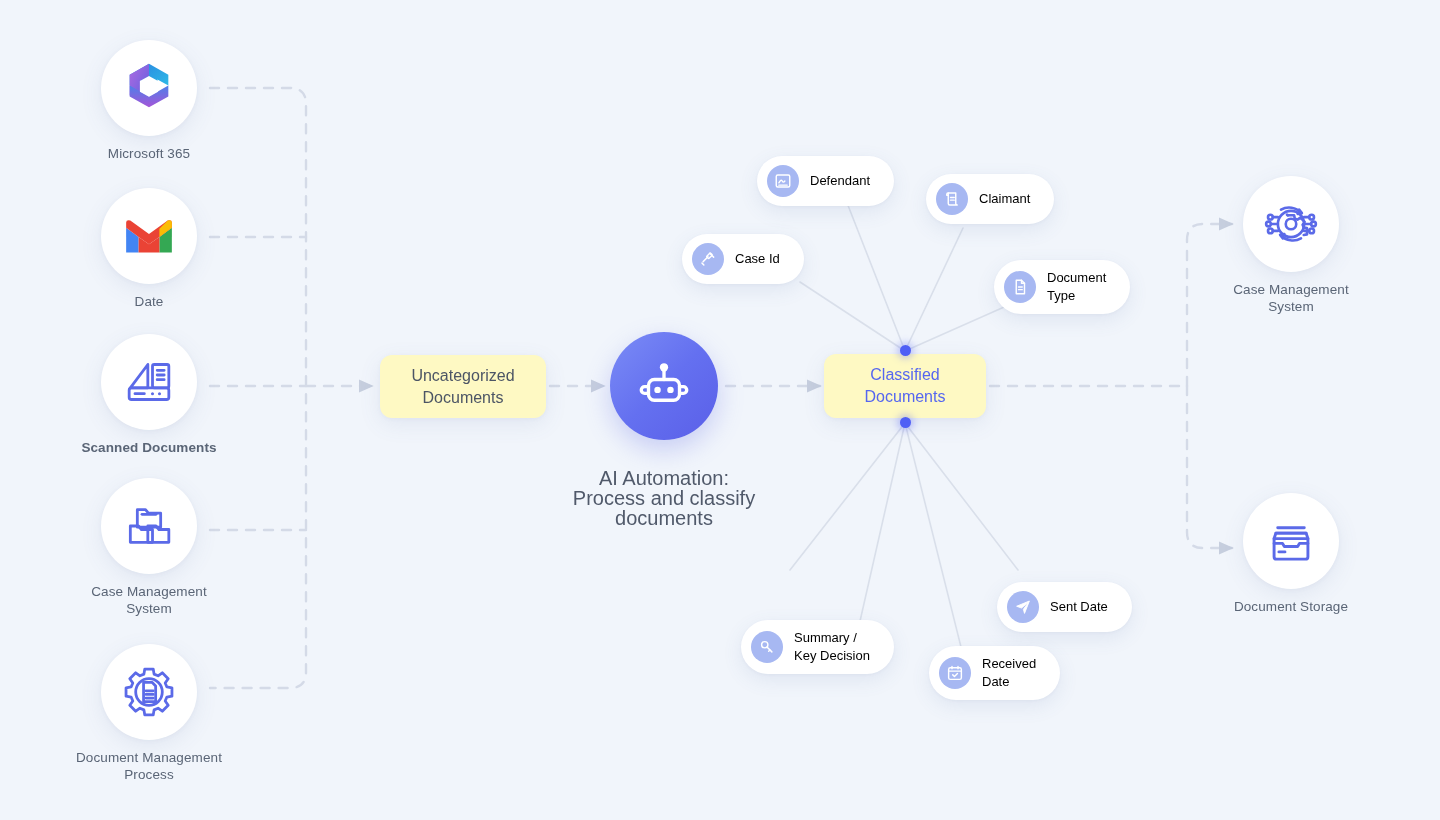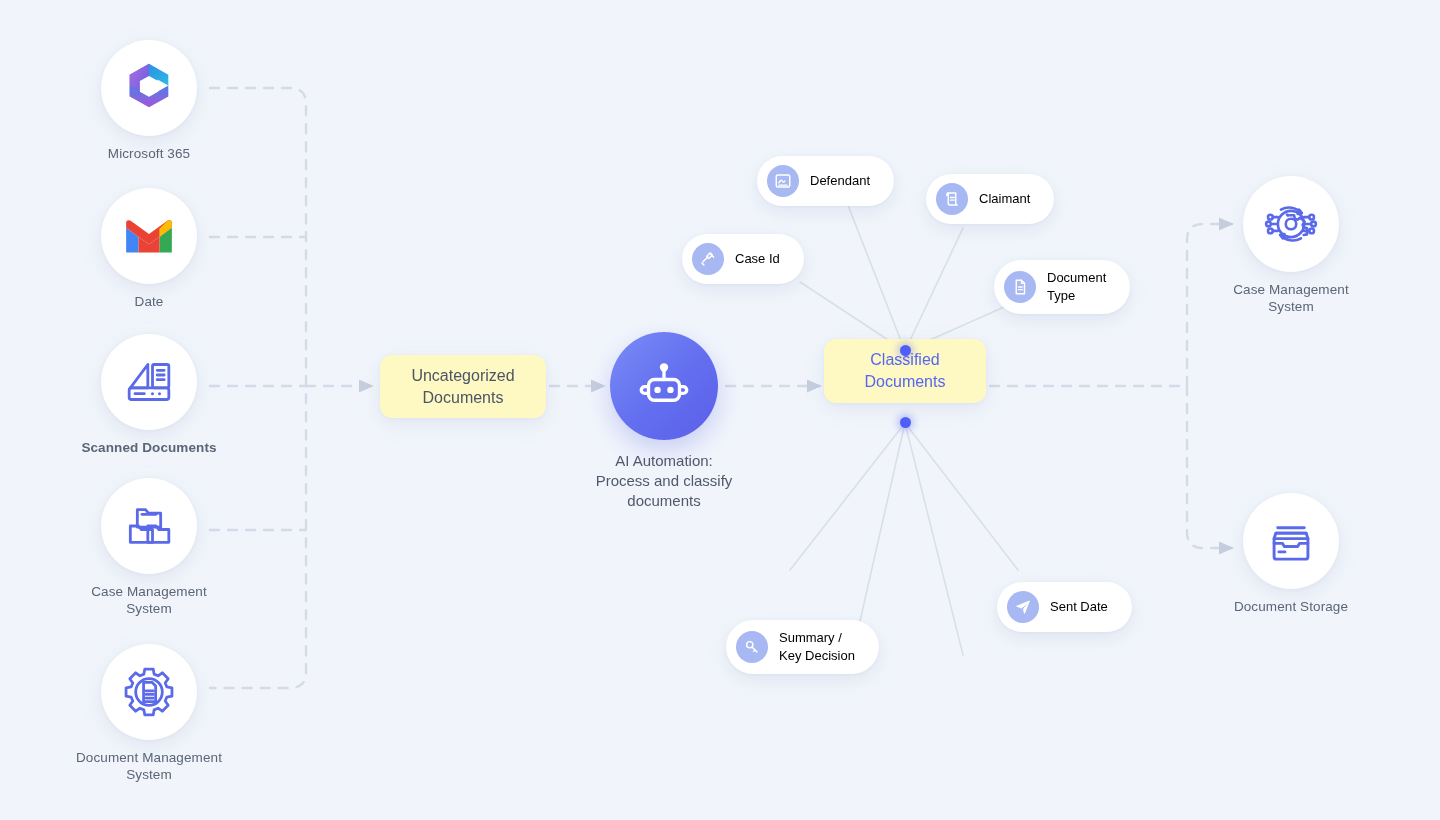--- a/index.html
+++ b/index.html
@@ -43,21 +43,21 @@
 
   
   .ai-wrap { position: absolute; width: 220px; text-align: center; }
   .ai-disc {
     width: 108px; height: 108px; margin: 0 auto; border-radius: 50%;
     background: linear-gradient(135deg, #7b8cf6 0%, #6470f0 50%, #5a5fe8 100%);
     box-shadow: 0 10px 26px rgba(95,105,230,0.28);
     display: flex; align-items: center; justify-content: center;
   }
   .ai-cap {
-    margin-top: 11px; font-size: 15px; line-height: 20px;
+    margin-top: 28px; font-size: 20px; line-height: 20px;
     color: #50596a;
   }
 
   
   .pill {
     position: absolute;
     background: #ffffff;
     border-radius: 40px;
     box-shadow: 0 6px 20px rgba(86,105,160,0.11), 0 1px 3px rgba(86,105,160,0.06);
     display: flex; align-items: center; gap: 11px;
@@ -192,21 +192,21 @@
   <div class="endpoint" style="left:64px; top:644px;">
     <div class="disc">
       <svg width="58" height="58" viewBox="0 0 48 48" fill="none" stroke="#5b6ae8" stroke-width="2.3" stroke-linejoin="round" stroke-linecap="round">
         <path d="M20.5 5 h7 l.7 4.2 3.3 1.4 3.5-2.5 4.9 4.9 -2.5 3.5 1.4 3.3 4.2 .7 v7 l-4.2 .7 -1.4 3.3 2.5 3.5 -4.9 4.9 -3.5-2.5 -3.3 1.4 -.7 4.2 h-7 l-.7-4.2 -3.3-1.4 -3.5 2.5 -4.9-4.9 2.5-3.5 -1.4-3.3 -4.2-.7 v-7 l4.2-.7 1.4-3.3 -2.5-3.5 4.9-4.9 3.5 2.5 3.3-1.4 Z"></path>
         <circle cx="24" cy="24" r="11"></circle>
         <path d="M19.5 16 h7 l3 3 v13 h-10 Z"></path>
         <path d="M21.5 23 h6 M21.5 26 h6 M21.5 29 h6"></path>
       </svg>
     </div>
     <div class="cap" style="white-space:pre-line">Document Management
-System</div>
+Process</div>
   </div>
 
   <div class="card" style="left:380px; top:355px; width:166px; height:63px; white-space:pre-line;">Uncategorized
 Documents</div>
 
   <div class="ai-wrap" style="left:554px; top:332px;">
     <div class="ai-disc">
       <svg width="62" height="62" viewBox="0 0 48 48" fill="none" stroke="#ffffff" stroke-width="2.6" stroke-linejoin="round" stroke-linecap="round">
         <circle cx="24" cy="9.5" r="3.2" fill="#ffffff" stroke="none"></circle>
         <path d="M24 12.5 V19"></path>
@@ -215,21 +215,21 @@
         <path d="M36 24.5 H39 a2.6 2.6 0 0 1 0 5.2 H36"></path>
         <circle cx="19" cy="27" r="2.5" fill="#ffffff" stroke="none"></circle>
         <circle cx="29" cy="27" r="2.5" fill="#ffffff" stroke="none"></circle>
       </svg>
     </div>
     <div class="ai-cap" style="white-space:pre-line">AI Automation:
 Process and classify
 documents</div>
   </div>
 
-  <div class="card accent" style="left:824px; top:339px; width:162px; height:64px; white-space:pre-line;">Classified
+  <div class="card accent" style="left:824px; top:354px; width:162px; height:64px; white-space:pre-line;">Classified
 Documents</div>
   <div class="dot" style="left:900px; top:345px;"></div>
   <div class="dot" style="left:900px; top:417px;"></div>
 
   <div class="pill" style="left:757px; top:156px;">
     <span class="pico">
       <svg width="18" height="18" viewBox="0 0 24 24" fill="none" stroke="#ffffff" stroke-width="1.9" stroke-linecap="round" stroke-linejoin="round">
         <rect x="3" y="4" width="18" height="16" rx="2"></rect>
         <path d="M6.5 14.5c2-3.5 3.5-4.5 4.5-2.5s2 2 3.5 0"></path>
         <path d="M6.5 17.5h11"></path>
@@ -267,41 +267,52 @@
         <path d="M7 3h7l4 4v14H7z"></path>
         <path d="M14 3v4h4"></path>
         <path d="M10 12h5M10 15.5h5"></path>
       </svg>
     </span>
     <span class="plabel" style="white-space:pre-line">Document
 Type</span>
   </div>
 
 
-  <div class="pill" style="left:726px; top:620px;">
+  <div class="pill" style="left:741px; top:620px;">
     <span class="pico">
       <svg width="18" height="18" viewBox="0 0 24 24" fill="none" stroke="#ffffff" stroke-width="1.9" stroke-linecap="round" stroke-linejoin="round">
         <circle cx="9" cy="9" r="4.2"></circle>
         <path d="M12 12l6.5 6.5"></path>
         <path d="M16 16l-1.8 1.8"></path>
       </svg>
     </span>
     <span class="plabel" style="white-space:pre-line">Summary /
 Key Decision</span>
   </div>
 
   <div class="pill" style="left:997px; top:561px;margin-top:21px;">
     <span class="pico">
       <svg width="18" height="18" viewBox="0 0 24 24" fill="#ffffff" stroke="#ffffff" stroke-width="1.2" stroke-linejoin="round">
         <path d="M20.5 4L3.5 11l6.6 2.4L19.5 5.2l-7 9.9 1.5 5.4z"></path>
       </svg>
     </span>
     <span class="plabel">Sent Date</span>
   </div>
 
+  <div class="pill" style="left:929px; top:646px;">
+    <span class="pico">
+      <svg width="18" height="18" viewBox="0 0 24 24" fill="none" stroke="#ffffff" stroke-width="1.9" stroke-linecap="round" stroke-linejoin="round">
+        <rect x="3.5" y="5" width="17" height="15.5" rx="2.3"></rect>
+        <path d="M3.5 9.5h17M8 3.2v3.2M16 3.2v3.2"></path>
+        <path d="M9 14.5l2.3 2.3 4-4"></path>
+      </svg>
+    </span>
+    <span class="plabel" style="white-space:pre-line">Received
+Date</span>
+  </div>
 
   <div class="endpoint" style="left:1206px; top:176px;">
     <div class="disc">
       <svg width="60" height="60" viewBox="0 0 48 48" fill="none" stroke="#5b6ae8" stroke-width="2.1" stroke-linejoin="round" stroke-linecap="round">
         <path d="M21.5 17 h5 l.5 2.6 2.2 .9 2.3-1.6 3.4 3.4 -1.6 2.3 .9 2.2 2.6 .5 v5 l-2.6 .5"></path>
         <path d="M20.8 16.6 l.7 .4"></path>
         <circle cx="24" cy="24" r="10.5" stroke-dasharray="0"></circle>
         <circle cx="24" cy="24" r="4.2"></circle>
         <path d="M16 12.5a13 13 0 0 1 16 2.5M32 35.5a13 13 0 0 1-16-2.5"></path>
         <path d="M30.5 12.5l2.2 2.8-3.4 .6"></path>

